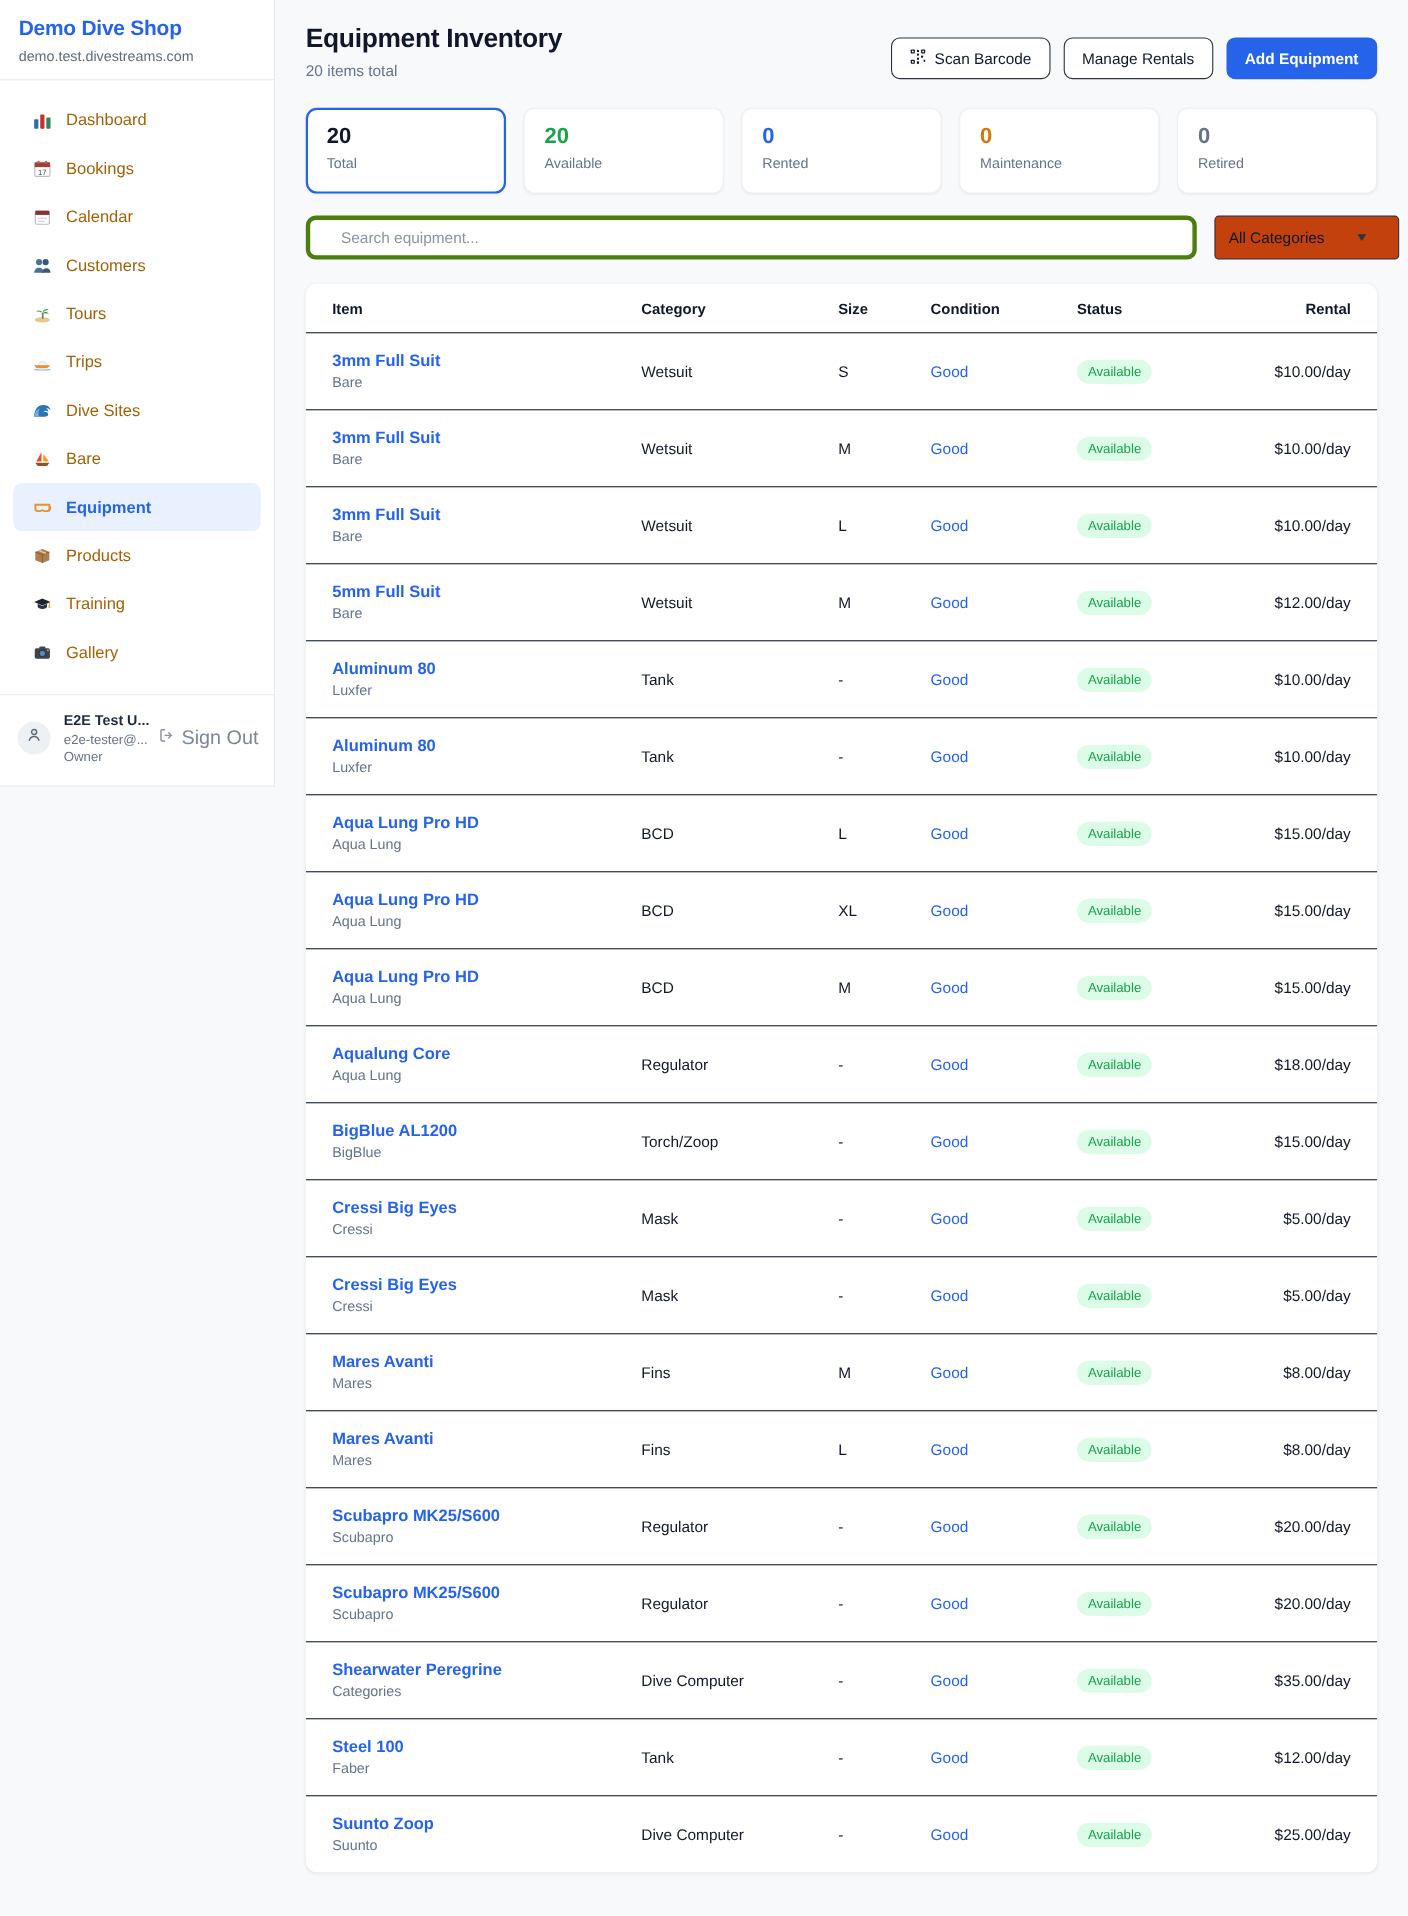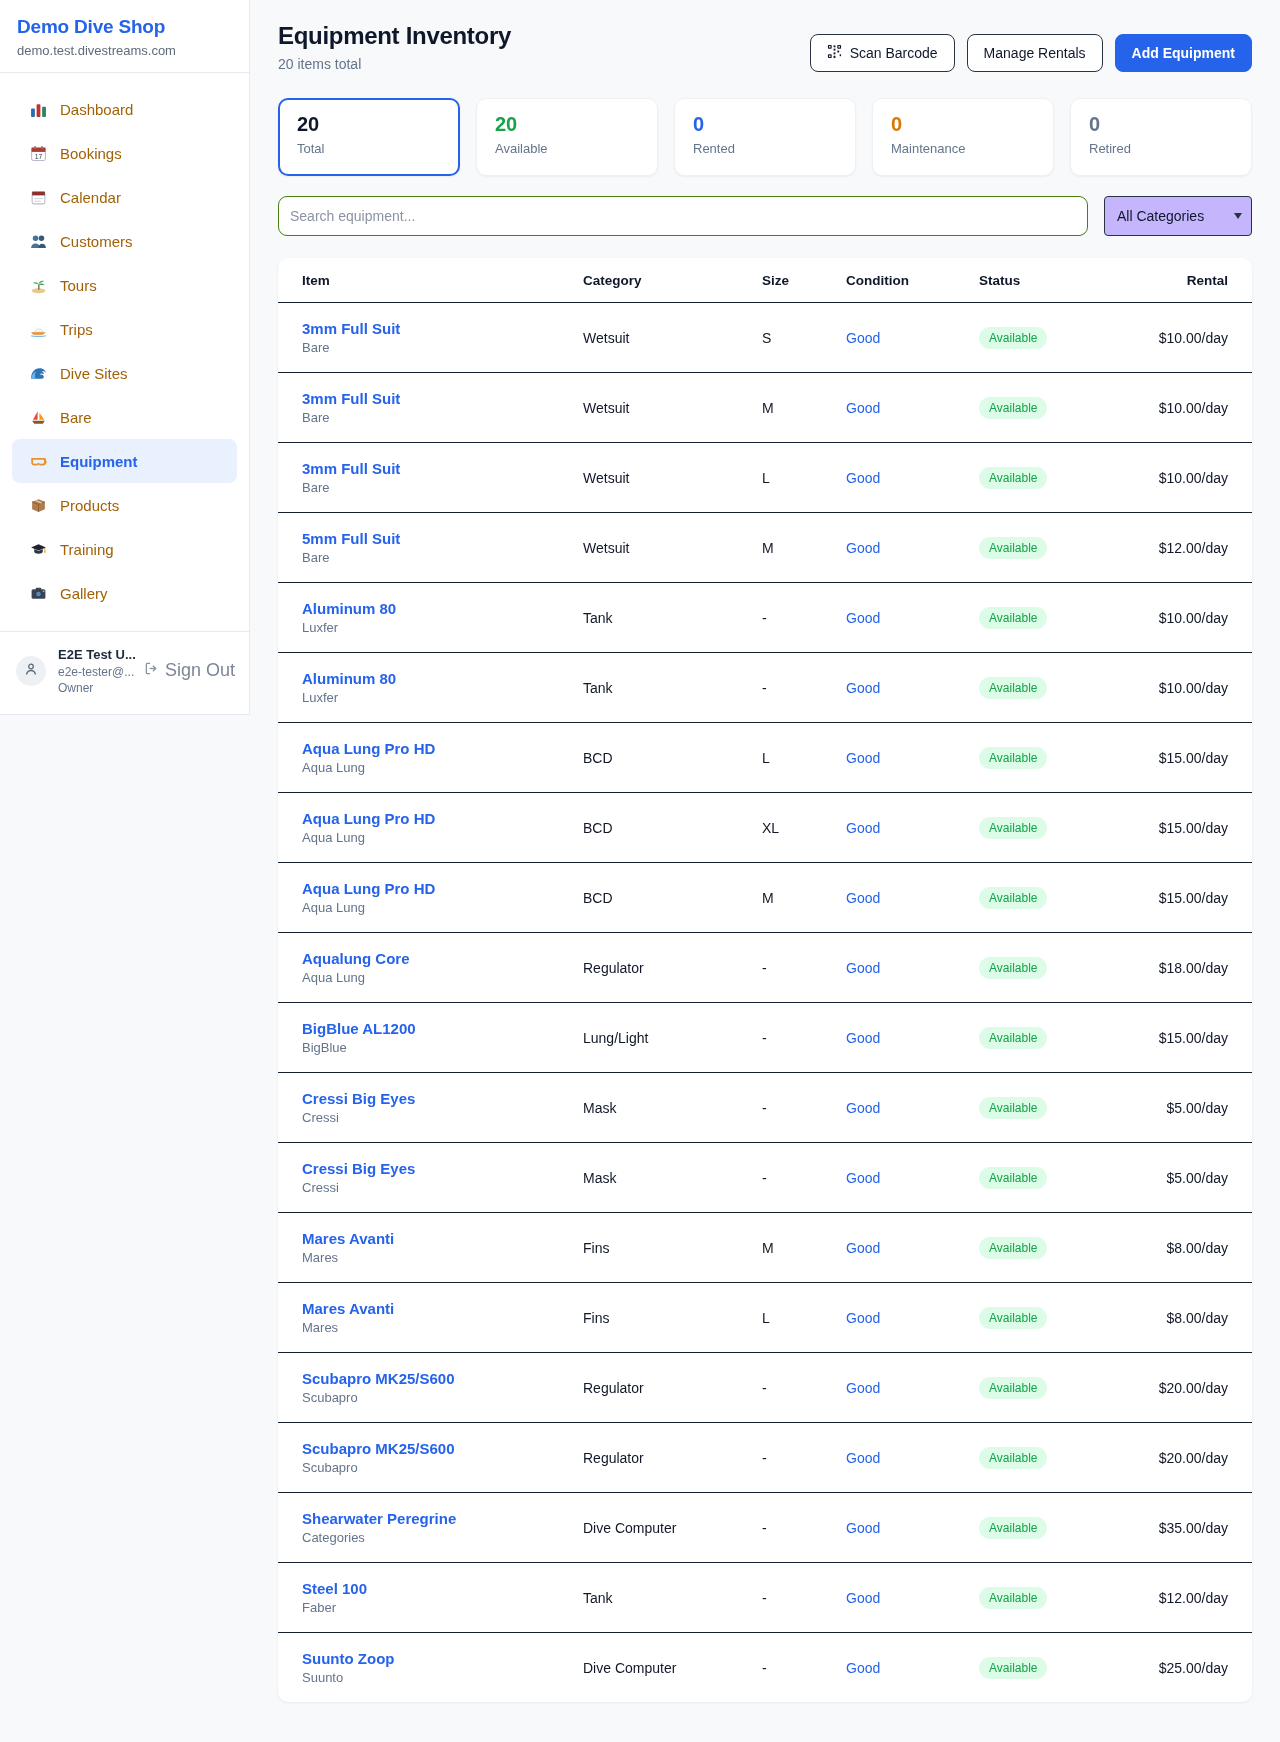--- a/index.html
+++ b/index.html
@@ -65,27 +65,27 @@
     background:#fff; border-radius:10px; border:1px solid #eef0f3;
     box-shadow:0 1px 2px rgba(16,24,40,.05); padding:14px 18px; cursor:pointer; height:78px;
   }
   .stat.active { border:2px solid #2563eb; padding:13px 17px; }
   .stat-value { font-size:20px; font-weight:800; }
   .stat-label { margin-top:5px; font-size:13px; color:#64748b; }
 
   
   .filter-row { margin-top:20px; display:flex; gap:16px; }
   .search-input {
-    flex:1; height:40px; border:1px solid #4d7c0f; border-radius:9px; background:#fff;
-    padding:0 11px; font-size:14px; color:#7f1d1d; font-family:"Liberation Sans", sans-serif;
+    flex:1; height:40px; border:4px solid #4d7c0f; border-radius:9px; background:#fff;
+    padding:0 28px; font-size:14px; color:#7f1d1d; font-family:"Liberation Sans", sans-serif;
   }
   .search-input::placeholder { color:#8a93a3; }
   .select-wrap { position:relative; width:148px; }
   .cat-select {
-    width:148px; height:40px; border:1px solid #2a3342; border-radius:4px; background:#c4b5fd;
+    width:168px; height:40px; border:1px solid #2a3342; border-radius:4px; background:#c2410c;
     padding:0 26px 0 12px; font-size:14px; color:#0f172a; appearance:none; -webkit-appearance:none;
     font-family:"Liberation Sans", sans-serif; cursor:pointer;
   }
   .caret {
     position:absolute; right:10px; top:17px; width:0; height:0; pointer-events:none;
     border-left:4.5px solid transparent; border-right:4.5px solid transparent; border-top:6px solid #2a3342;
   }
 
   
   .table-card {
@@ -508,21 +508,21 @@
               <span class="pill">Available</span>
             </div>
             <div class="cell right">$18.00/day</div>
           </div>
 
           <div class="t-row">
             <div class="cell">
               <a class="item-name">BigBlue AL1200</a>
               <div class="item-brand">BigBlue</div>
             </div>
-            <div class="cell">Lung/Light</div>
+            <div class="cell">Torch/Zoop</div>
             <div class="cell">-</div>
             <div class="cell">
               <a class="cond-link">Good</a>
             </div>
             <div class="cell">
               <span class="pill">Available</span>
             </div>
             <div class="cell right">$15.00/day</div>
           </div>
 

